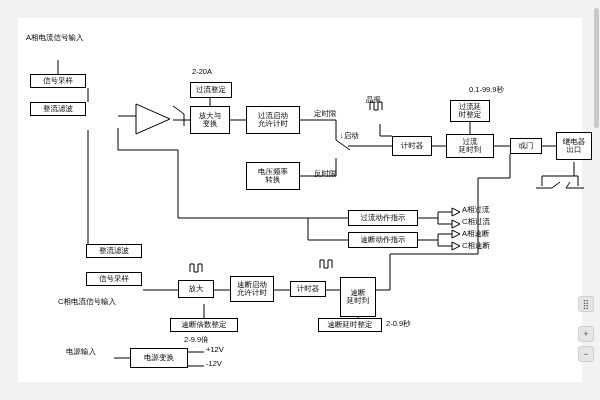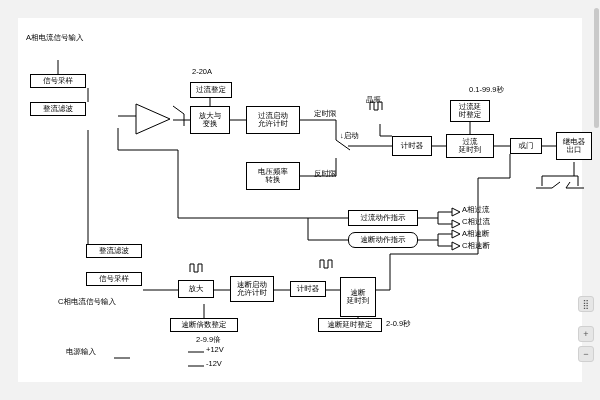--- a/index.html
+++ b/index.html
@@ -176,42 +176,43 @@
 允许计时</div>
     <div class="box" style="left:228px;top:144px;width:54px;height:28px;">电压频率
 转换</div>
     <div class="box" style="left:374px;top:118px;width:40px;height:20px;">计时器</div>
     <div class="box" style="left:428px;top:116px;width:48px;height:24px;">过流
 延时到</div>
     <div class="box" style="left:492px;top:120px;width:32px;height:16px;">或门</div>
     <div class="box" style="left:538px;top:114px;width:36px;height:28px;">继电器
 出口</div>
     <div class="box" style="left:330px;top:192px;width:70px;height:16px;">过流动作指示</div>
-    <div class="box" style="left:330px;top:214px;width:70px;height:16px;border-radius:7px;">速断动作指示</div>
+    <div class="box" style="left:330px;top:214px;width:70px;height:16px;">速断动作指示</div>
     <div class="box" style="left:68px;top:226px;width:56px;height:14px;">整流滤波</div>
     <div class="box" style="left:68px;top:254px;width:56px;height:14px;">信号采样</div>
     <div class="box" style="left:160px;top:262px;width:36px;height:18px;">放大</div>
     <div class="box" style="left:212px;top:258px;width:44px;height:26px;">速断启动
 允许计时</div>
     <div class="box" style="left:272px;top:263px;width:36px;height:16px;">计时器</div>
     <div class="box" style="left:322px;top:259px;width:36px;height:40px;">速断
 延时到</div>
     <div class="box" style="left:300px;top:300px;width:64px;height:14px;">速断延时整定</div>
     <div class="box" style="left:152px;top:300px;width:68px;height:14px;">速断倍数整定</div>
     <div class="box" style="left:172px;top:64px;width:42px;height:16px;">过流整定</div>
     <div class="box" style="left:432px;top:82px;width:40px;height:22px;">过流延
 时整定</div>
+    <div class="box" style="left:112px;top:330px;width:58px;height:20px;">电源变换</div>
 
     <div class="lbl" style="left:174px;top:50px;">2-20A</div>
     <div class="lbl" style="left:418px;top:68px;padding-left:33px;">0.1-99.9秒</div>
     <div class="lbl" style="left:296px;top:92px;">定时限</div>
     <div class="lbl" style="left:296px;top:152px;">反时限</div>
     <div class="lbl" style="left:290px;top:114px;margin-left:32px;">↓启动</div>
     <div class="lbl" style="left:348px;top:78px;">晶振</div>
-    <div class="lbl" style="left:166px;top:318px;margin-left:12px;">2-9.9倍</div>
+    <div class="lbl" style="left:166px;top:318px;">2-9.9倍</div>
     <div class="lbl" style="left:368px;top:302px;">2-0.9秒</div>
     <div class="lbl" style="left:48px;top:330px;">电源输入</div>
     <div class="lbl" style="left:188px;top:328px;">+12V</div>
     <div class="lbl" style="left:188px;top:342px;">-12V</div>
 
     <div class="lbl" style="left:444px;top:188px;text-align:center;">A相过流</div>
     <div class="lbl" style="left:444px;top:200px;">C相过流</div>
     <div class="lbl" style="left:444px;top:212px;text-align:right;">A相速断</div>
     <div class="lbl" style="left:444px;top:224px;">C相速断</div>
 

